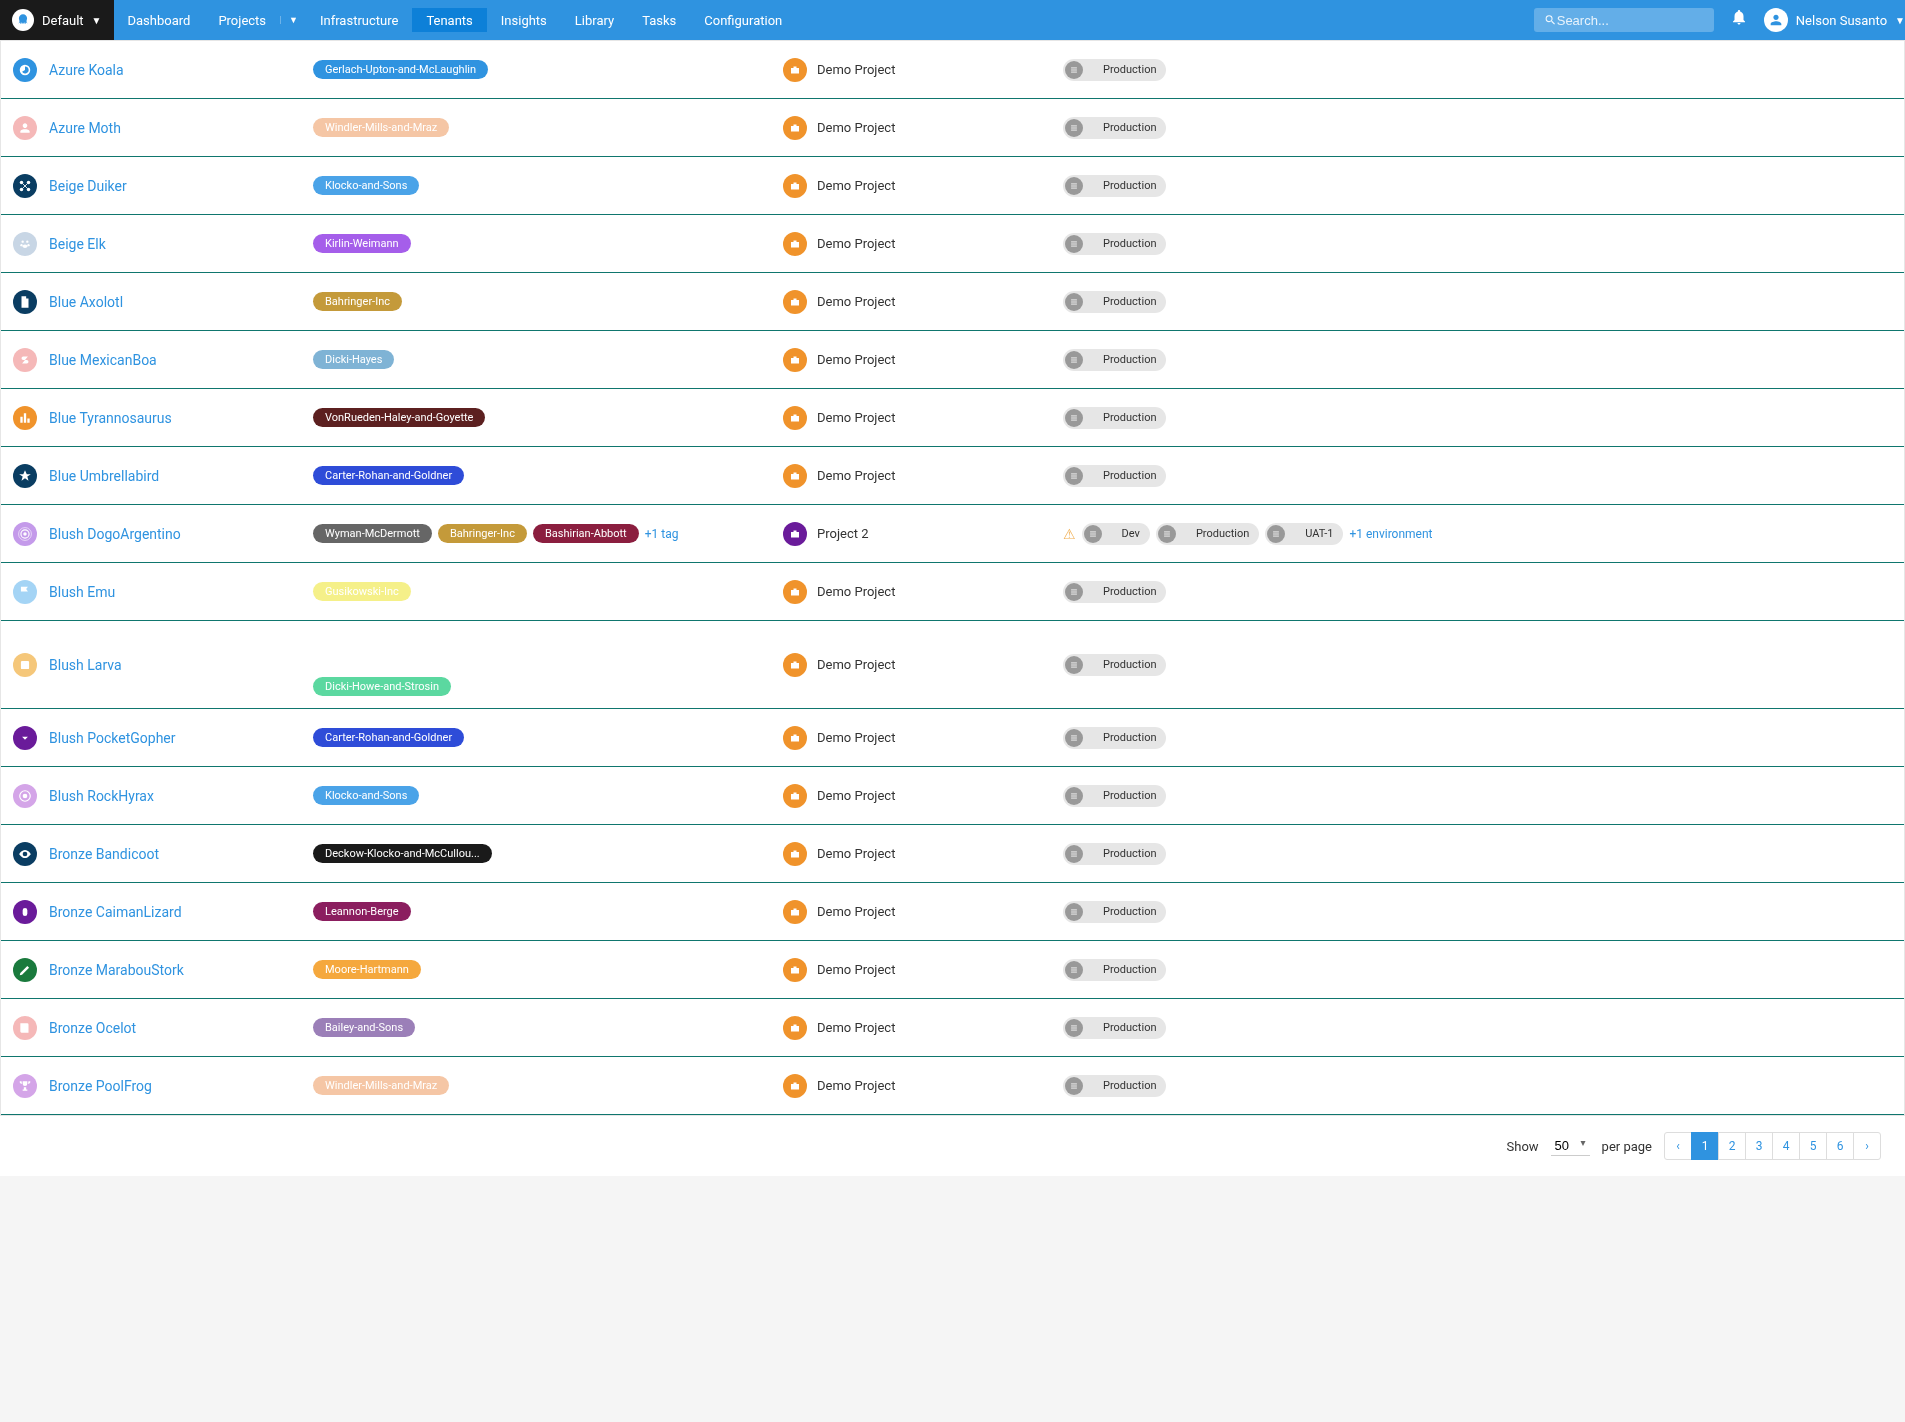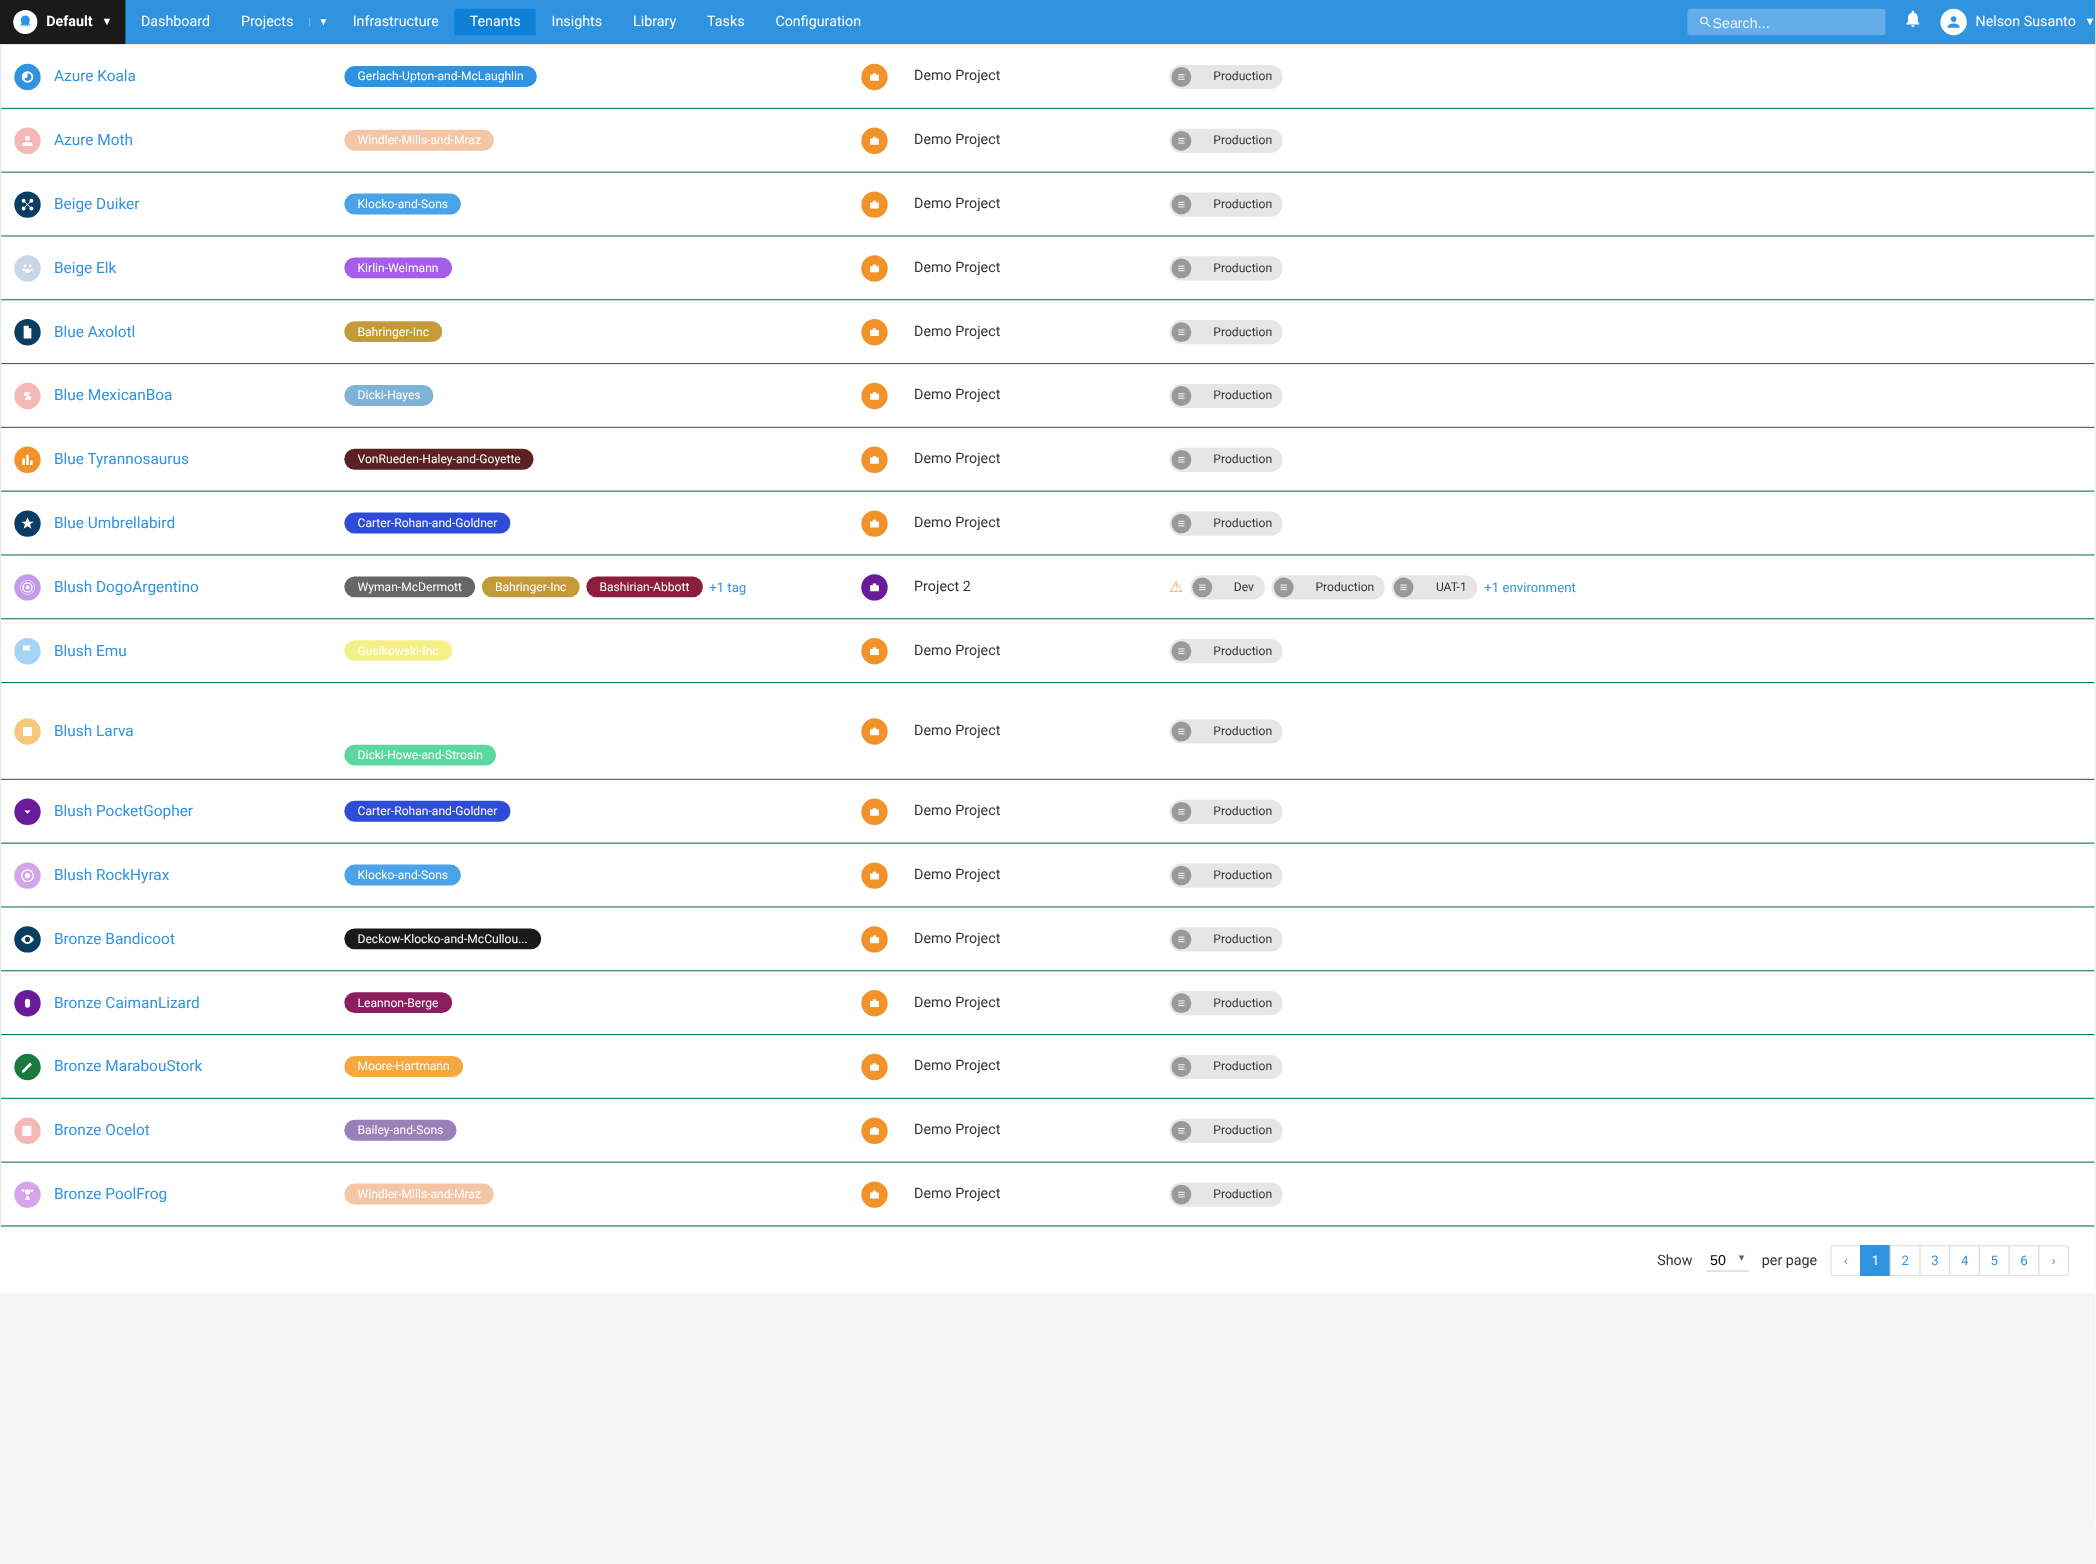--- a/index.html
+++ b/index.html
@@ -1,21 +1,21 @@
 <!DOCTYPE html>
 <html><head>
 <meta charset="utf-8">
 <style>
 *{box-sizing:border-box;margin:0;padding:0}
 body{font-family:-apple-system,BlinkMacSystemFont,"Segoe UI",Roboto,sans-serif;font-size:13px;background:#f5f5f5;color:#333}
 .topbar{background:#2f93e0;height:40px;display:flex;align-items:center;color:#fff}
 .space-selector{background:#1a1a1a;height:40px;display:flex;align-items:center;padding:0 12px;gap:8px;cursor:pointer}
 .logo-icon{width:22px;height:22px;background:#fff;border-radius:50%;display:flex;align-items:center;justify-content:center}
 .logo-icon svg{width:14px;height:14px}
-.space-name{font-weight:700;font-size:13px}
+.space-name{font-weight:400;font-size:13px}
 .caret{font-size:10px}
 .nav{display:flex;height:24px}
 .nav-item{padding:0 14px;display:flex;align-items:center;font-size:13px;cursor:pointer;color:#fff}
 .nav-item.active{background:#0d80d8}
 .nav-sep{width:1px;background:rgba(255,255,255,.3);margin:8px 0}
 .nav-caret{display:flex;align-items:center;padding:0 8px;cursor:pointer}
 .topbar-right{margin-left:auto;display:flex;gap:16px;padding-right:0}
 .search-box{background:rgba(255,255,255,.25);border-radius:3px;display:flex;align-items:center;padding:4px 10px;width:180px}
 .search-box input{background:transparent;border:none;color:#fff;outline:none;font-size:13px;width:100%}
 .search-box input::placeholder{color:rgba(255,255,255,.85)}
@@ -25,21 +25,21 @@
 .content{background:#fff;margin:0;border:1px solid #e6e6e6}
 .row{display:flex;align-items:center;padding:12px 12px;border-bottom:1px solid #0f766e;min-height:58px}
 .col-name{width:300px;display:flex;align-items:center;gap:12px}
 .tenant-icon{width:24px;height:24px;border-radius:50%;display:flex;align-items:center;justify-content:center;flex-shrink:0}
 .tenant-icon svg{width:14px;height:14px;fill:#fff}
 .tenant-link{color:#2f93e0;font-size:14px;cursor:pointer}
 .col-tags{width:470px;display:flex;align-items:center;gap:6px;flex-wrap:wrap}
 .tag{padding:3px 12px;border-radius:12px;font-size:11px;color:#fff;white-space:nowrap}
 .tag-more{color:#2f93e0;font-size:12px;cursor:pointer}
 .no-text{color:#666;font-size:13px}
-.col-project{width:280px;display:flex;align-items:center;gap:24px}
+.col-project{width:280px;display:flex;align-items:center;gap:10px}
 .project-icon{width:24px;height:24px;border-radius:50%;display:flex;align-items:center;justify-content:center;flex-shrink:0}
 .project-icon svg{width:12px;height:12px;fill:#fff}
 .col-env{flex:1;display:flex;align-items:center;gap:6px;flex-wrap:wrap}
 .env-chip{background:#e6e6e6;border-radius:12px;padding:2px 10px 2px 2px;display:flex;align-items:center;gap:20px;font-size:11px;color:#333}
 .env-chip-icon{width:18px;height:18px;background:#999;border-radius:50%;display:flex;align-items:center;justify-content:center}
 .env-chip-icon svg{width:10px;height:10px;fill:#fff}
 .warn-icon{color:#f0ad4e;font-size:14px}
 .env-more{color:#2f93e0;font-size:12px;cursor:pointer}
 .footer{display:flex;align-items:center;justify-content:flex-end;padding:16px 24px;gap:12px;background:#fff}
 .footer-label{font-size:13px;color:#333}

